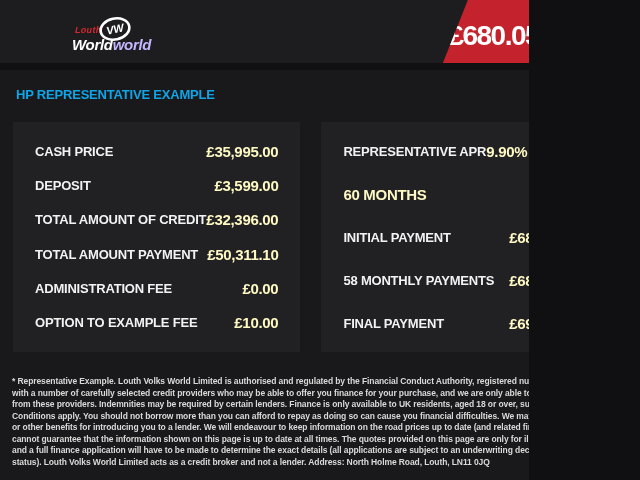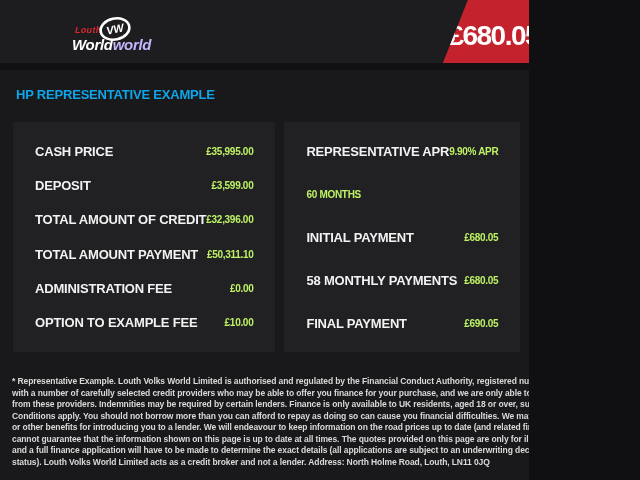--- a/index.html
+++ b/index.html
@@ -43,35 +43,35 @@
   .price-period {
     color:#fff; font-size:10px; font-weight:bold; letter-spacing:.6px;
     line-height:1; margin-bottom:16px; white-space:nowrap;
   }
   
   .heading-row { padding:17px 16px 0 16px; height:52px; }
   .page-title {
     color:#0ea5e9; font-size:13px; font-weight:bold; letter-spacing:-.2px;
   }
   
-  .panels { display:flex; gap:9px; margin:0 13px; height:230px; }
+  .panels { display:flex; gap:21px; margin:0 13px; height:230px; }
   .panel {
     flex:1; background:#212124; padding:12px 22px;
     display:flex; flex-direction:column; justify-content:space-between;
   }
   .finance-row {
     display:flex; justify-content:space-between; align-items:center;
     height:34px;
   }
   .finance-label {
     color:#f2f2f2; font-size:13px; font-weight:bold; letter-spacing:-.2px;
     white-space:nowrap;
   }
   .finance-value {
-    color:#bef264; font-size:10px; font-weight:bold; letter-spacing:-.3px;
+    color:#fef9c3; font-size:15px; font-weight:bold; letter-spacing:-.3px;
     white-space:nowrap; text-align:right;
   }
   
   .disclaimer {
     margin:24px 12px 0 12px; width:620px;
     color:#d9d9d9; font-size:8.5px; line-height:11.5px; font-weight:bold;
     letter-spacing:-.1px;
   }
 </style>
 </head>

